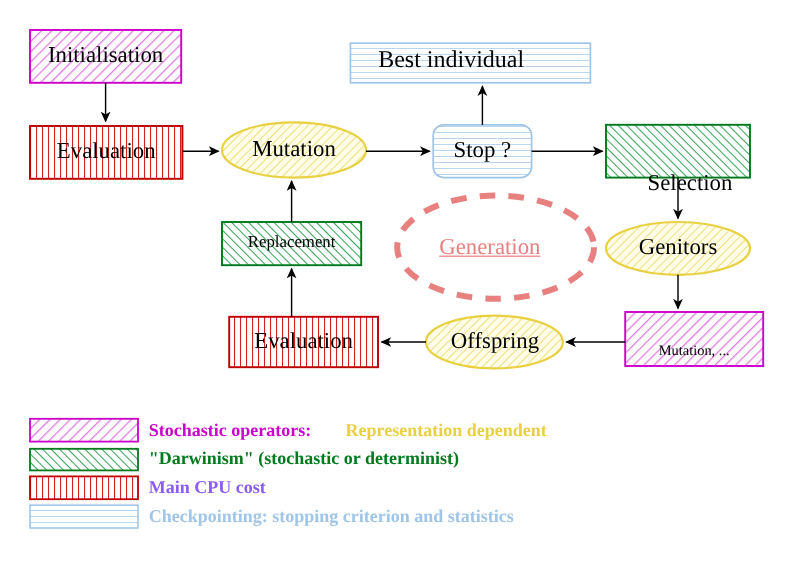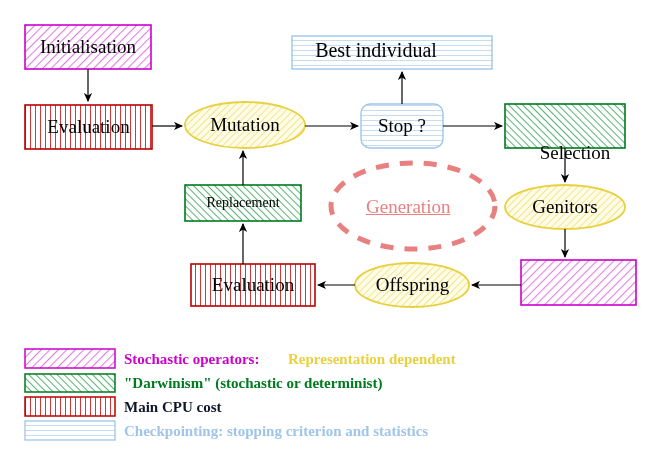--- a/index.html
+++ b/index.html
@@ -114,20 +114,21 @@
   <div class="node-label" style="left:292px; top:34px; width:168px; height:33px; font-size:20px;">Best individual</div>
   <div class="node-label" style="left:25px; top:105px; width:127px; height:44px; font-size:19px;">Evaluation</div>
   <div class="node-label" style="left:185px; top:102px; width:120px; height:46px; font-size:19px;">Mutation</div>
   <div class="node-label" style="left:361px; top:104px; width:82px; height:44px; font-size:19px;">Stop ?</div>
   <div class="node-label" style="left:505px; top:104px; width:140px; height:44px; font-size:19px;margin-top:27px;">Selection</div>
   <div class="node-label" style="left:185px; top:185px; width:116px; height:36px; font-size:14px;border-radius:14px;">Replacement</div>
   <div class="gen-label" style="left:366px; top:196px; color:#E98080;text-decoration:underline;">Generation</div>
   <div class="node-label" style="left:505px; top:185px; width:120px; height:44px; font-size:19px;">Genitors</div>
   <div class="node-label" style="left:191px; top:264px; width:124px; height:42px; font-size:19px;">Evaluation</div>
   <div class="node-label" style="left:355px; top:263px; width:115px; height:44px; font-size:19px;">Offspring</div>
+  <div class="node-label" style="left:521px; top:282px; width:115px; height:20px; font-size:12px;">Mutation, ...</div>
 
   <div class="legend-text" style="left:124px; top:352px; color:#CC00CC; font-weight:bold;">Stochastic operators:</div>
   <div class="legend-text" style="left:288px; top:352px; color:#E8D040; font-weight:bold;text-align:right;">Representation dependent</div>
   <div class="legend-text" style="left:124px; top:376px; color:#007A1E; font-weight:bold;">"Darwinism" (stochastic or determinist)</div>
-  <div class="legend-text" style="left:124px; top:400px; color:#0f172a; font-weight:bold;">Main CPU cost</div>
+  <div class="legend-text" style="left:124px; top:400px; color:#8b5cf6; font-weight:bold;">Main CPU cost</div>
   <div class="legend-text" style="left:124px; top:424px; color:#9FC5E8; font-weight:bold;">Checkpointing: stopping criterion and statistics</div>
 
 </div>
 
 </body></html>

